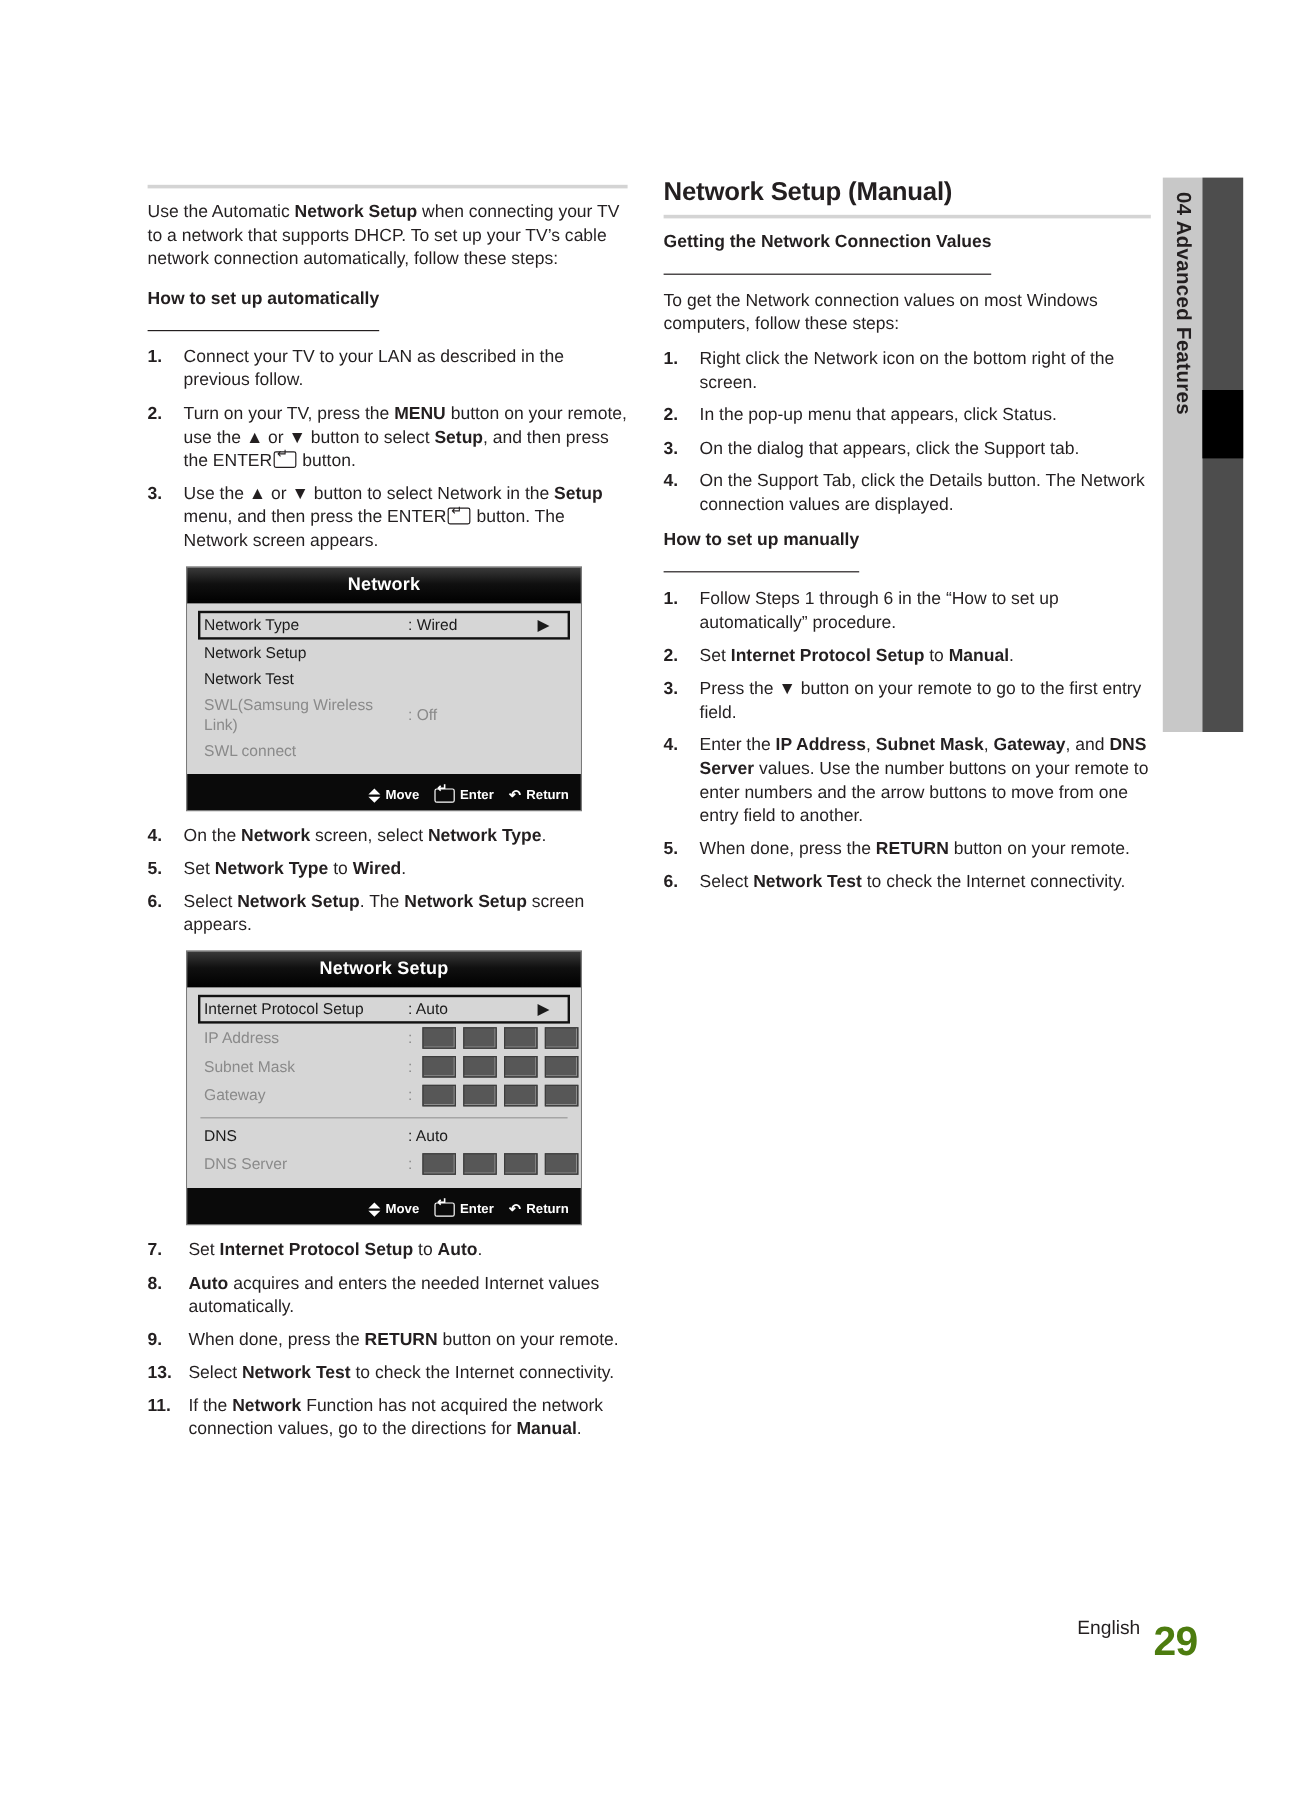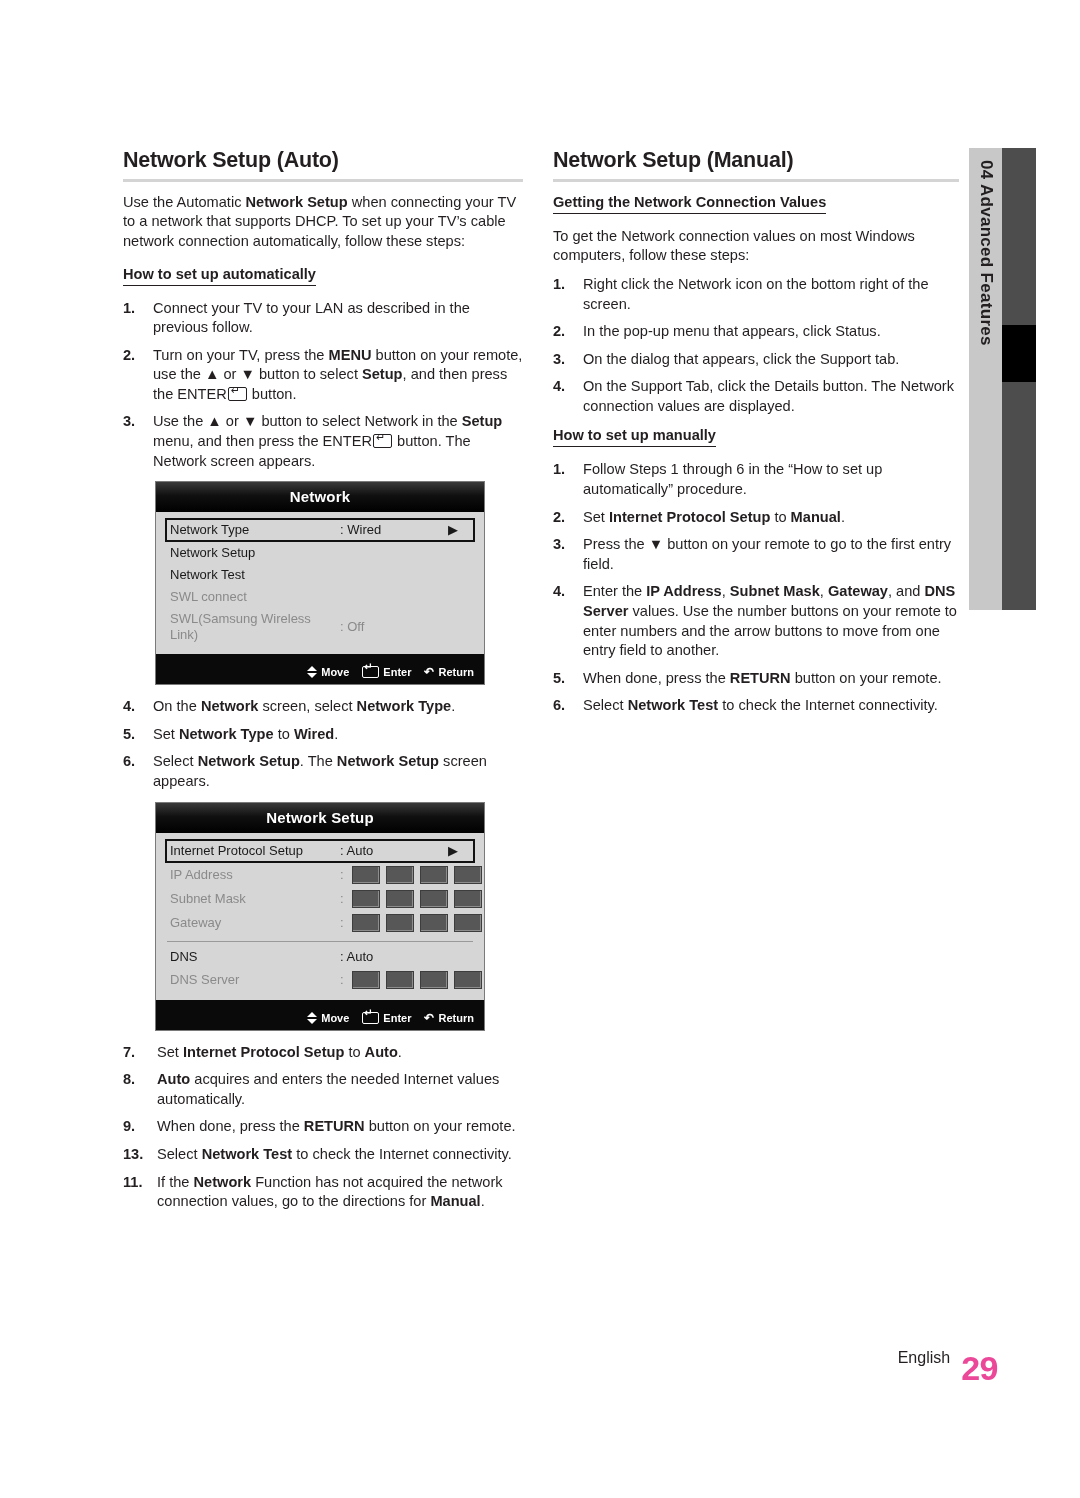--- a/index.html
+++ b/index.html
@@ -90,21 +90,21 @@
     color: #231f20;
   }
   p.body.tight { margin-bottom: 9px; }
 
   h2.subhead {
     font-size: 14.6px;
     font-weight: bold;
     margin: 0 0 4px 0;
     display: inline-block;
     border-bottom: 1.6px solid #231f20;
-    padding-bottom: 2px;
+    padding-bottom: 17px;
     line-height: 18px;
   }
   .subhead-wrap { margin: 0 0 9px 0; }
 
   ol.steps {
     list-style: none;
     margin: 0 0 10px 0;
     padding: 0;
   }
   ol.steps > li {
@@ -271,38 +271,37 @@
     align-items: flex-start;
     gap: 11px;
   }
   .footer-lang {
     font-size: 16px;
     color: #231f20;
   }
   .footer-page {
     font-size: 34px;
     font-weight: bold;
-    color: #ec4899;
+    color: #4d7c0f;
     letter-spacing: -0.5px;
   }
 </style>
 </head>
 <body>
 
 <div class="page">
 
   <div class="chapter-tab">
     <span class="chapter-tab-label">04  Advanced Features</span>
   </div>
   <div class="chapter-bar"></div>
   <div class="chapter-bar-active"></div>
 
   <div class="col col-left">
 
-    <h1 class="sec-title">Network Setup (Auto)</h1>
     <div class="title-rule"></div>
 
     <p class="body">Use the Automatic <b>Network Setup</b> when connecting your TV to a network that supports DHCP. To set up your TV’s cable network connection automatically, follow these steps:</p>
 
     <div class="subhead-wrap">
       <h2 class="subhead">How to set up automatically</h2>
     </div>
 
     <ol class="steps">
       <li>
@@ -331,27 +330,27 @@
           <span class="osd-label">Network Setup</span>
           <span class="osd-value"></span>
           <span class="osd-arrow"></span>
         </div>
         <div class="osd-row">
           <span class="osd-label">Network Test</span>
           <span class="osd-value"></span>
           <span class="osd-arrow"></span>
         </div>
         <div class="osd-row dim">
+          <span class="osd-label">SWL(Samsung Wireless Link)</span>
+          <span class="osd-value">: Off</span>
+          <span class="osd-arrow"></span>
+        </div>
+        <div class="osd-row dim">
           <span class="osd-label">SWL connect</span>
           <span class="osd-value"></span>
-          <span class="osd-arrow"></span>
-        </div>
-        <div class="osd-row dim">
-          <span class="osd-label">SWL(Samsung Wireless Link)</span>
-          <span class="osd-value">: Off</span>
           <span class="osd-arrow"></span>
         </div>
       </div>
       <div class="osd-footer">
         <span class="osd-hint">
           <span class="ico-move"></span>
           <span>Move</span>
         </span>
         <span class="osd-hint">
           <span class="ico-enter"></span>

